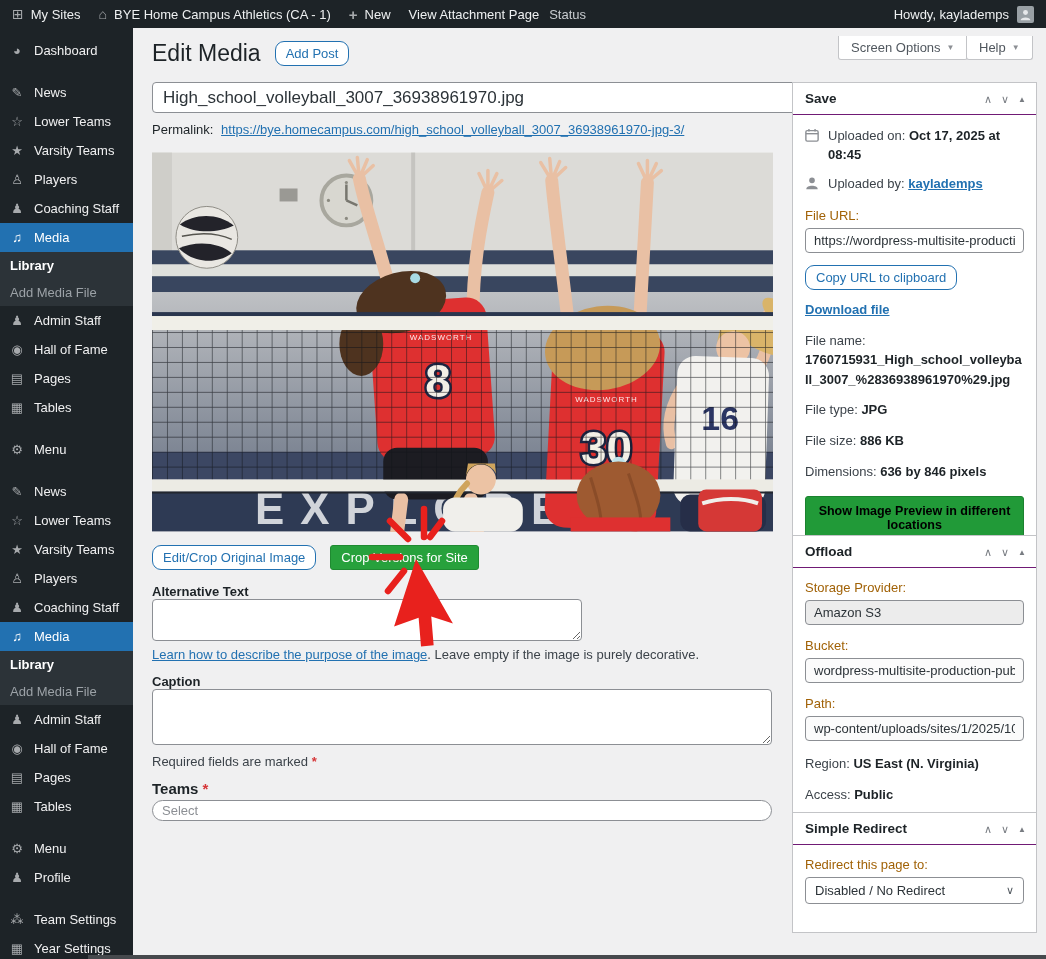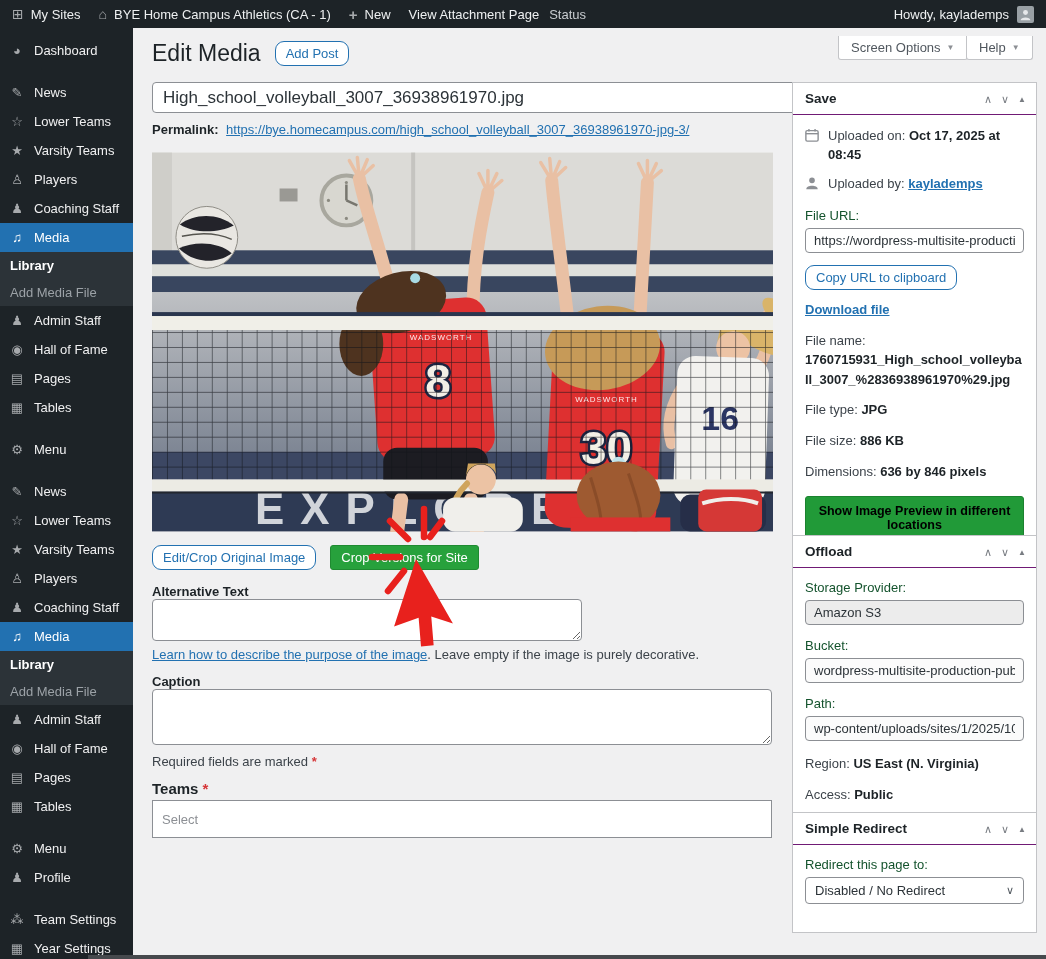--- a/index.html
+++ b/index.html
@@ -48,35 +48,35 @@
     padding:4px 10px; font-size:13px; cursor:pointer; font-family:inherit; }
   .btn-green { background:#27a13c; border:1px solid #1f8a31; color:#fff; border-radius:3px;
     padding:4px 10px; font-size:13px; cursor:pointer; font-family:inherit; }
   .btn-primary { background:#2271b1; border:1px solid #2271b1; color:#fff; border-radius:3px;
     padding:5px 14px; font-size:13px; cursor:pointer; font-family:inherit; }
 
   .title-input { position:absolute; left:152px; top:82px; width:738px; height:31px;
     border:1px solid #8c8f94; border-radius:4px; padding:3px 10px; font-size:17px;
     color:#2c3338; background:#fff; font-family:inherit; }
   .permalink { position:absolute; left:152px; top:122px; font-size:13px; }
-  .permalink b { color:#1d2327; font-weight:700; }
+  .permalink b { color:#1d2327; font-weight:400; }
 
   .media-frame { position:absolute; left:152px; top:152px; width:621px; height:380px; }
 
   .crop-row { position:absolute; left:152px; top:545px; display:flex; gap:14px; }
 
   .field-label { position:absolute; font-weight:700; color:#1d2327; font-size:13px; }
   .ta { position:absolute; border:1px solid #8c8f94; border-radius:4px; background:#fff;
     resize:both; font-family:inherit; font-size:13px; padding:4px 8px; }
   .helper { position:absolute; left:152px; top:647px; font-size:13px; }
   .required-note { position:absolute; left:152px; top:754px; }
   .req-star { color:#d63638; font-weight:700; }
   .teams-label { position:absolute; left:152px; top:780px; font-size:15px; font-weight:600; color:#1d2327; }
-  .teams-input { position:absolute; left:152px; top:800px; width:620px; height:38px;
-    border:1px solid #8c8f94; border-radius:0; padding:4px 9px; font-size:13px;
+  .teams-input { position:absolute; left:152px; top:800px; width:620px; height:21px;
+    border:1px solid #8c8f94; border-radius:12px; padding:4px 9px; font-size:13px;
     background:#fff; font-family:inherit; color:#2c3338; }
   .teams-input::placeholder { color:#8c8f94; }
 
   
   .metabox { position:absolute; left:792px; width:245px; background:#fff;
     border:1px solid #c3c4c7; }
   .mb-head { display:flex; align-items:flex-end; padding:8px 10px 8px 12px;
     border-bottom:1px solid #701a75; }
   .mb-title { font-weight:700; font-size:13.5px; color:#1d2327; flex:1; }
   .mb-ctrls { display:flex; gap:9px; color:#787c82; align-items:center; }
@@ -85,21 +85,21 @@
   .mb-body { padding:12px; }
   .mb-row { margin-bottom:12px; display:flex; gap:8px; align-items:flex-start; line-height:1.45; }
   .mb-row.tight { margin-bottom:10px; }
   .mb-label { color:#3c434a; }
   .mb-strong { font-weight:700; color:#1d2327; }
   .mb-icon { color:#8c8f94; flex:0 0 15px; margin-top:1px; }
   .mb-input { width:100%; border:1px solid #8c8f94; border-radius:4px; padding:4px 8px;
     font-size:13px; font-family:inherit; color:#2c3338; background:#fff; }
   .mb-input.gray { background:#ececec; }
   .mb-input.lite { background:#fbfbfb; }
-  .fieldlabel { display:block; margin-bottom:5px; color:#14532d; }
+  .fieldlabel { display:block; margin-bottom:5px; color:#a16207; }
   .filename-val { font-weight:700; color:#1d2327; word-break:break-all; line-height:1.5; }
   .btn-green-wide { display:block; width:100%; background:#219a38; border:1px solid #1b822f;
     color:#000000; font-weight:600; border-radius:3px; padding:7px 4px; font-size:12.5px;
     cursor:pointer; font-family:inherit; margin-top:14px; }
   .mb-footer { display:flex; justify-content:space-between; align-items:center;
     padding:10px 12px; background:#f6f7f7; border-top:1px solid #dcdcde; }
   .delete-link { color:#b32d2e; text-decoration:underline; cursor:pointer; }
   .fake-select { width:100%; border:1px solid #8c8f94; border-radius:4px; padding:5px 9px;
     display:flex; justify-content:space-between; align-items:center; background:#fff;
     cursor:pointer; color:#2c3338; }

